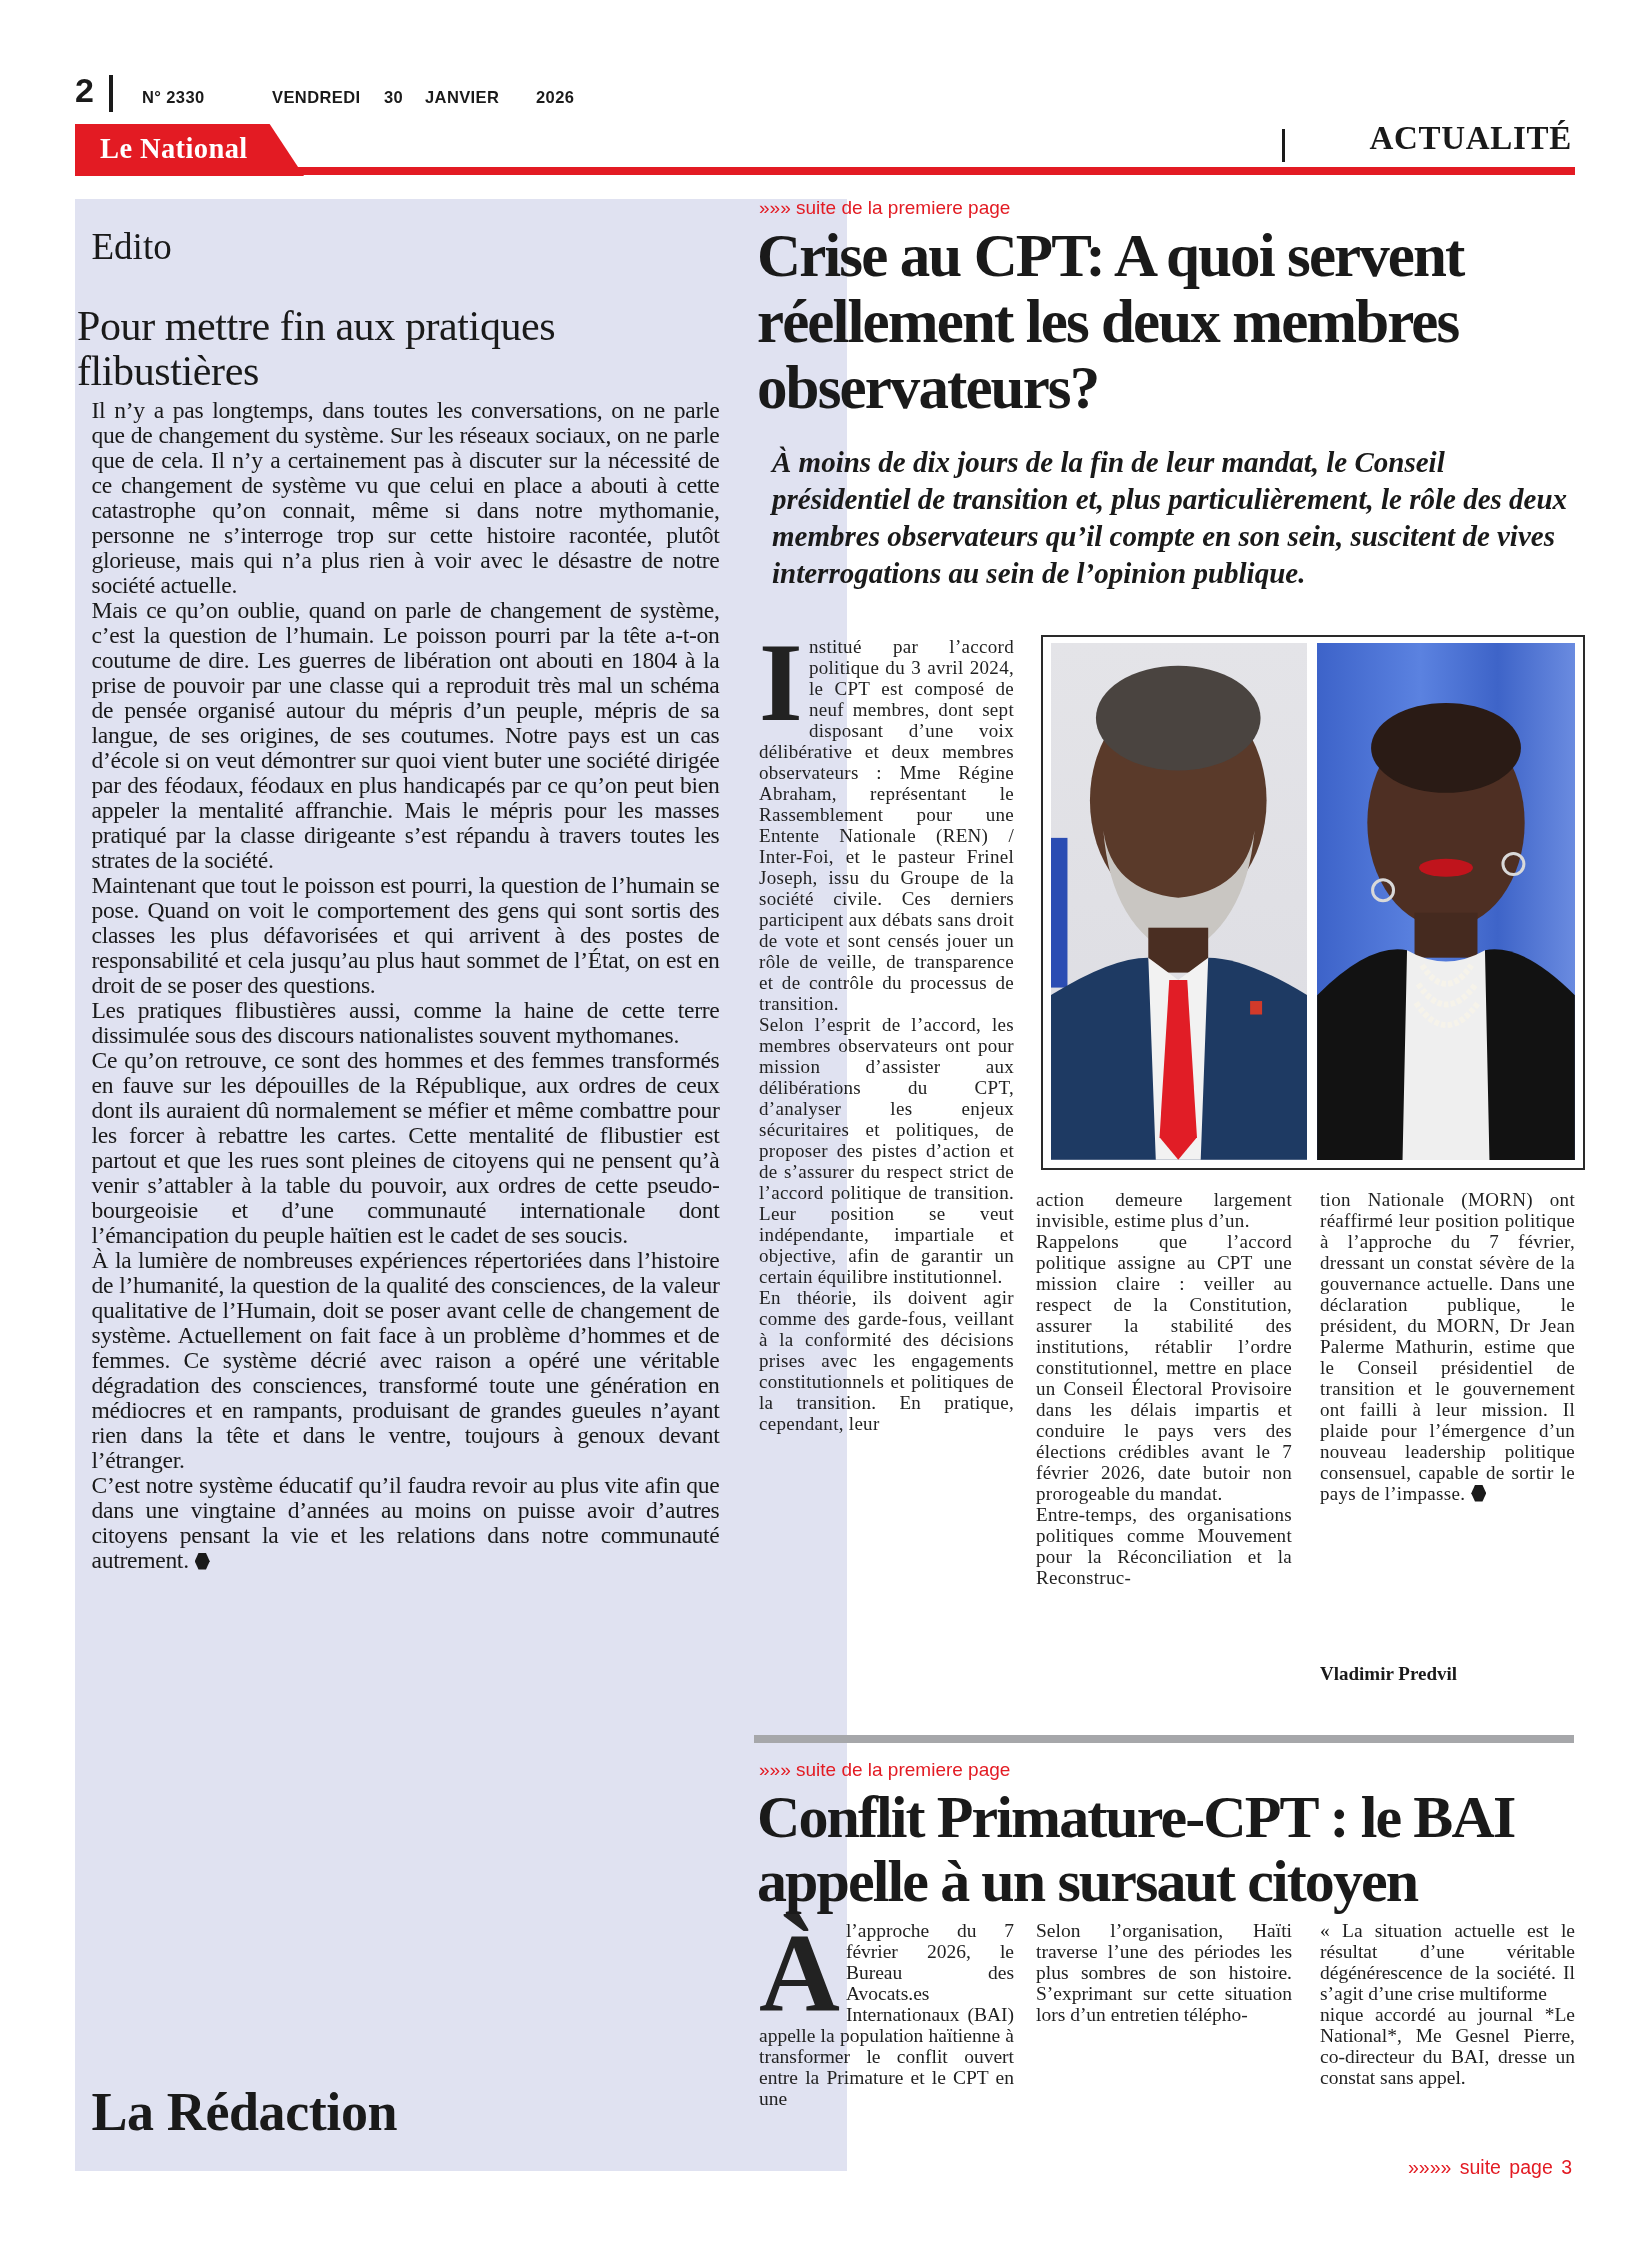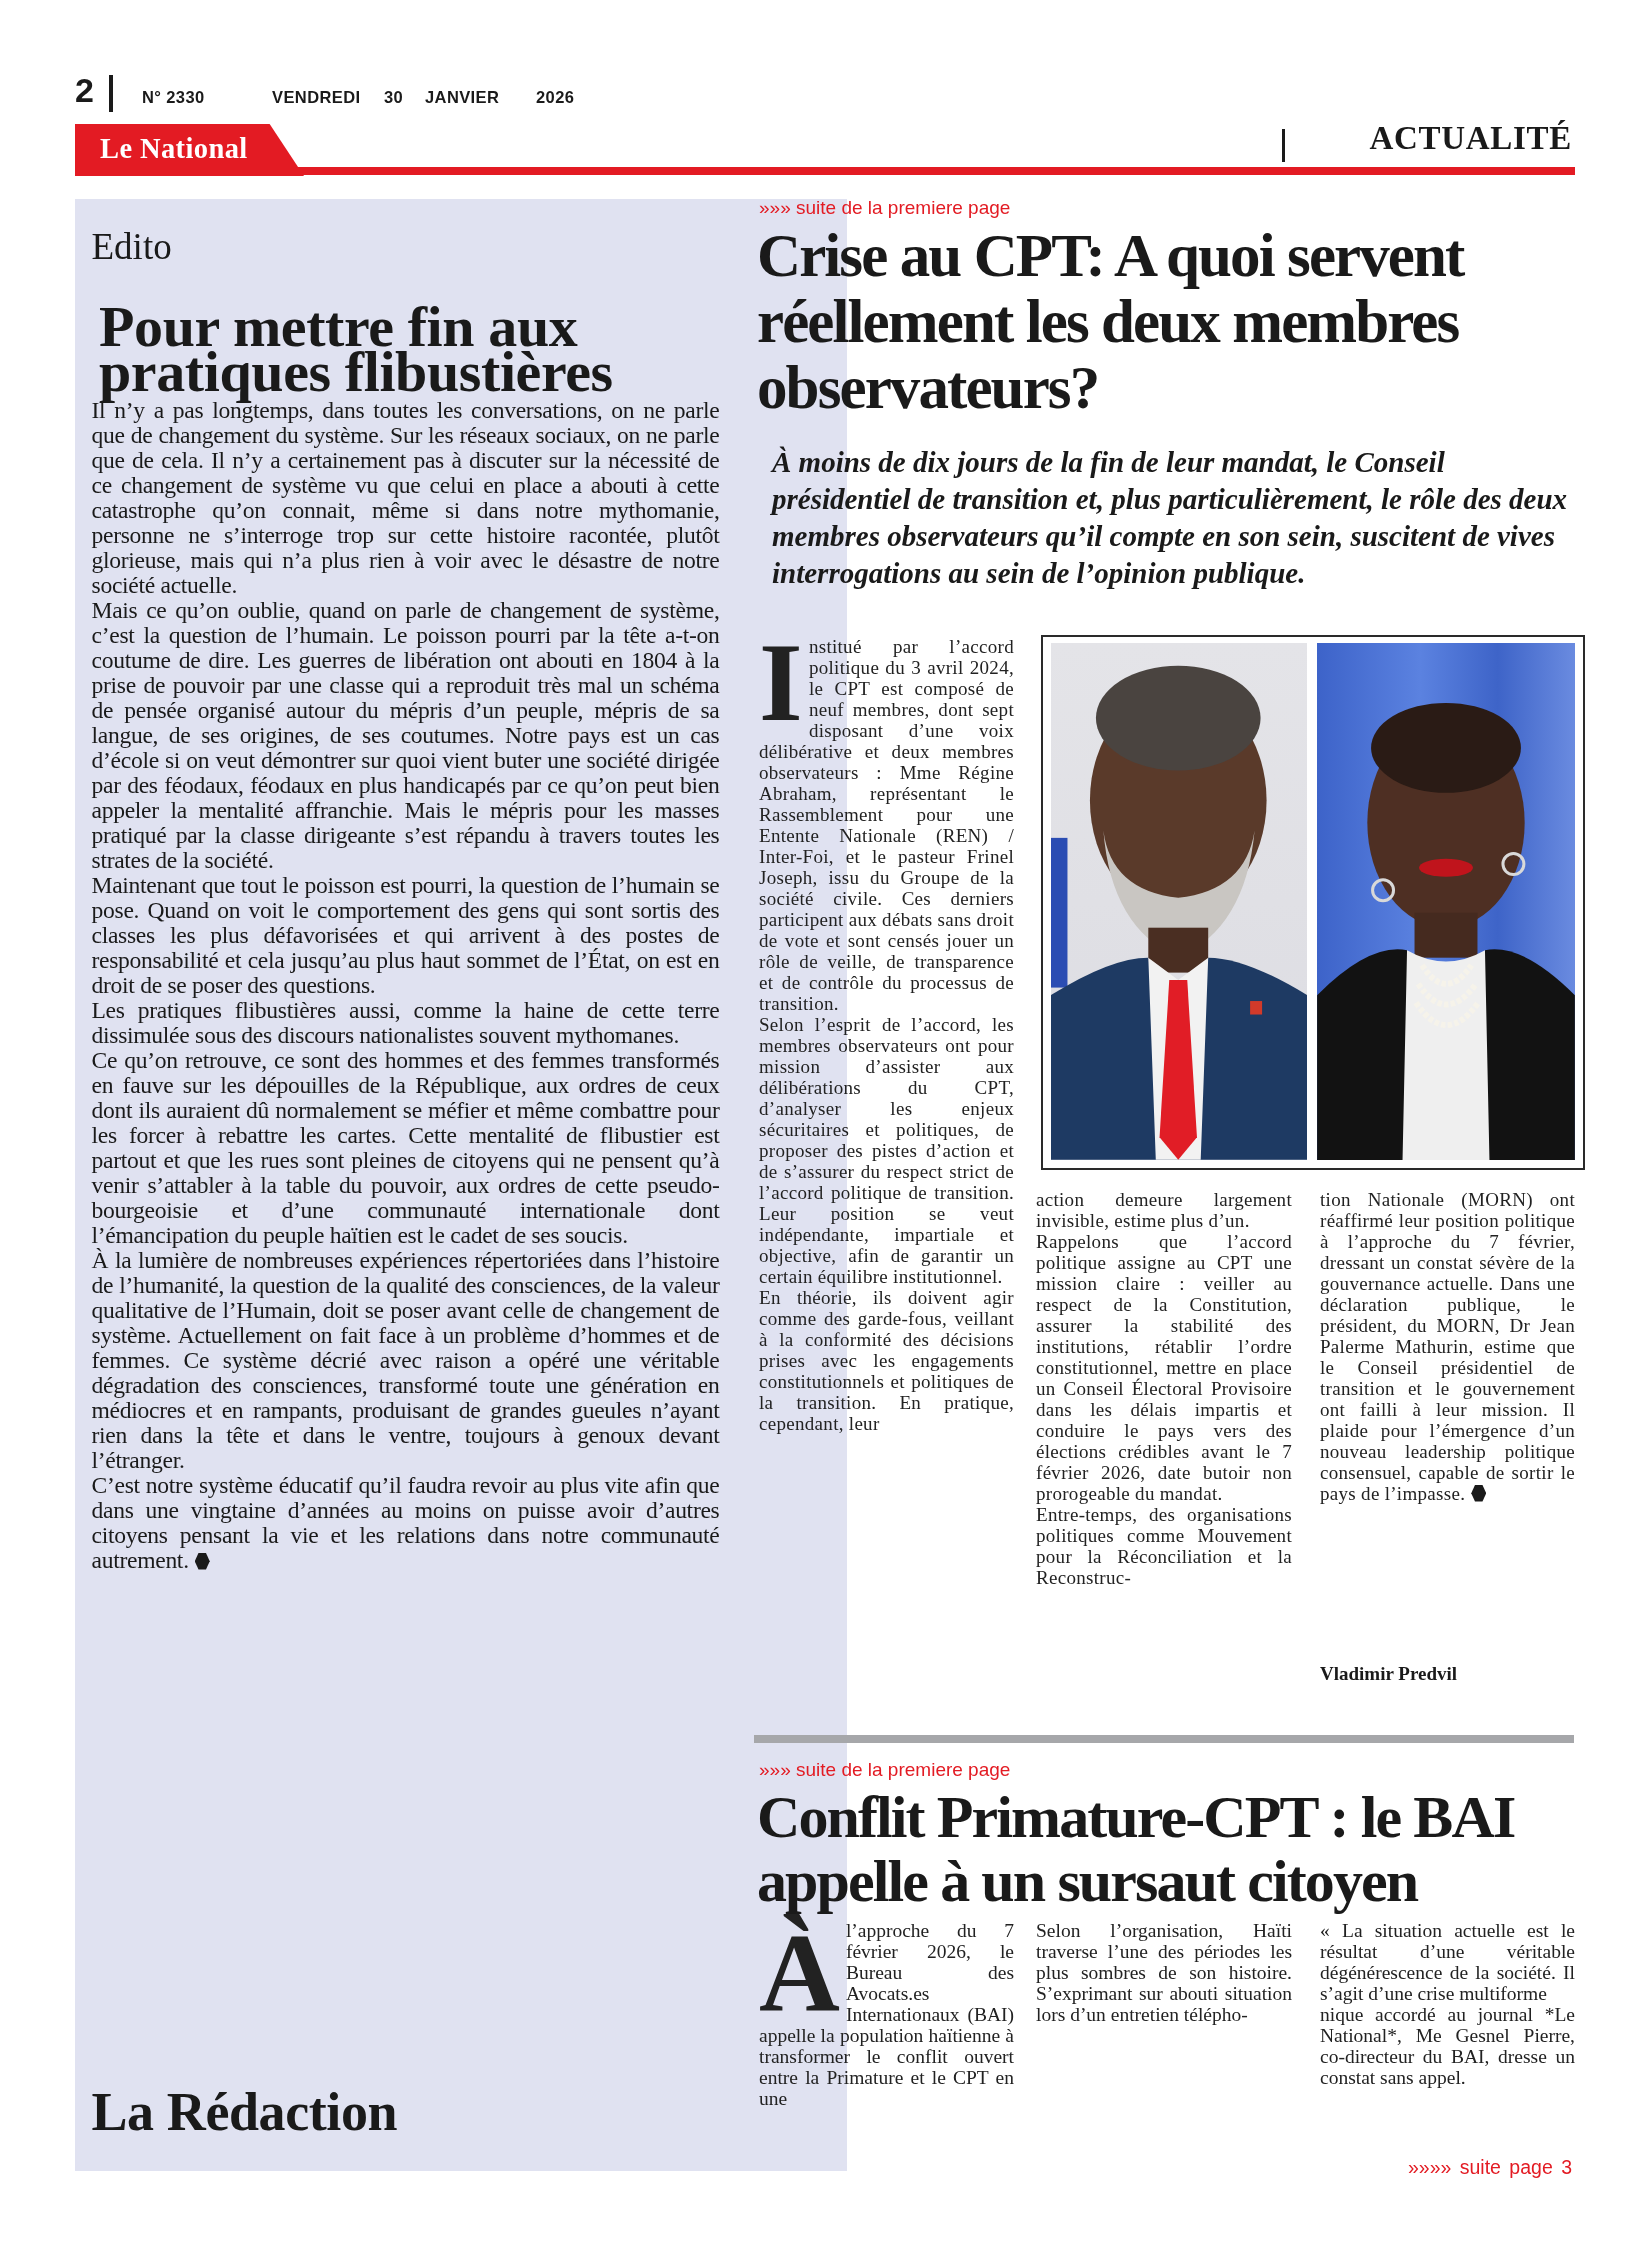--- a/index.html
+++ b/index.html
@@ -11,21 +11,21 @@
   .issue-line { position: absolute; top: 88px; font-family: "Liberation Sans", sans-serif; font-weight: 700; font-size: 16.5px; letter-spacing: 0.4px; color: #1a1a1a; }
   .redbar { position: absolute; left: 75px; top: 167px; width: 1500px; height: 8.2px; background: #e31b23; }
   .brand-tab { position: absolute; left: 75px; top: 124px; width: 229px; height: 52px; background: #e31b23; clip-path: polygon(0 0, 85% 0, 100% 100%, 0 100%); }
   .brand-text { position: absolute; left: 100px; top: 133px; font-family: "Liberation Serif", serif; font-weight: 700; font-size: 28.5px; color: #ffffff; letter-spacing: 0.4px; }
   .section-bar { position: absolute; left: 1282px; top: 129px; width: 3px; height: 33px; background: #1a1a1a; }
   .section-label { position: absolute; right: 78px; top: 120px; font-family: "Liberation Serif", serif; font-weight: 700; font-size: 33px; letter-spacing: 0.7px; color: #1a1a1a; }
 
   
   .edito { position: absolute; left: 75px; top: 199px; width: 772px; height: 1972px; background: #e0e2f1; }
   .edito-kicker { position: absolute; left: 16.5px; top: 26px; font-size: 37px; font-weight: 400; }
-  .edito-title { position: absolute; left: 24px; top: 105px; width: 630px; font-size: 58px; font-weight: 700; line-height: 45px; letter-spacing: -0.4px; margin: 0; }
+  .edito-title { position: absolute; left: 2px; top: 105px; width: 630px; font-size: 42px; font-weight: 400; line-height: 45px; letter-spacing: -0.4px; margin: 0; }
   .edito-body { position: absolute; left: 16.5px; top: 199px; width: 628px; font-size: 23.6px; line-height: 25px; text-align: justify; letter-spacing: -0.3px; }
   .edito-body p { margin: 0; hyphens: auto; }
   .edito-sign { position: absolute; left: 16.5px; top: 1882px; font-size: 54px; font-weight: 700; letter-spacing: -0.4px; }
 
   .endmark { display: inline-block; width: 15px; height: 16.5px; background: #1a1a1a; clip-path: polygon(25% 0,75% 0,100% 50%,75% 100%,25% 100%,0 50%); vertical-align: -1.5px; margin-left: 6px; }
 
   
   .kicker { position: absolute; font-family: "Liberation Sans", sans-serif; font-size: 19px; color: #e31b23; }
   .headline { position: absolute; margin: 0; font-family: "Liberation Serif", serif; font-weight: 700; letter-spacing: -1.9px; color: #1a1a1a; }
   .chapeau { position: absolute; left: 759px; top: 431px; width: 810px; font-family: "Liberation Serif", serif; font-style: italic; font-weight: 700; font-size: 29px; line-height: 37px; margin: 13px; }
@@ -134,20 +134,20 @@
 <div class="divider-grey"></div>
 
 <div class="kicker" style="left:759px; top:1759px;">»»» suite de la premiere page</div>
 <h2 class="headline" style="left:757px; top:1785px; width:817px; font-size:60px; line-height:64px;">Conflit Primature-CPT : le BAI appelle à un sursaut citoyen</h2>
 
 <div class="col" style="left:759px; top:1920px; width:255px; font-size:19.5px; letter-spacing:0;">
   <span class="dropcap-A">À</span>
   <p>l’approche du 7 février 2026, le Bureau des Avocats.es Internationaux (BAI) appelle la population haïtienne à transformer le conflit ouvert entre la Primature et le CPT en une</p>
 </div>
 <div class="col" style="left:1036px; top:1920px; width:256px; font-size:19.5px; letter-spacing:0;">
-  <p>Selon l’organisation, Haïti traverse l’une des périodes les plus sombres de son histoire. S’exprimant sur abouti situation lors d’un entretien télépho-</p>
+  <p>Selon l’organisation, Haïti traverse l’une des périodes les plus sombres de son histoire. S’exprimant sur cette situation lors d’un entretien télépho-</p>
 </div>
 <div class="col" style="left:1320px; top:1920px; width:255px; font-size:19.5px; letter-spacing:0;">
   <p>« La situation actuelle est le résultat d’une véritable dégénérescence de la société. Il s’agit d’une crise multiforme</p>
   <p>nique accordé au journal *Le National*, Me Gesnel Pierre, co-directeur du BAI, dresse un constat sans appel.</p>
 </div>
 <div class="suite-link">»»»» suite page 3</div>
 
 
 </body></html>

